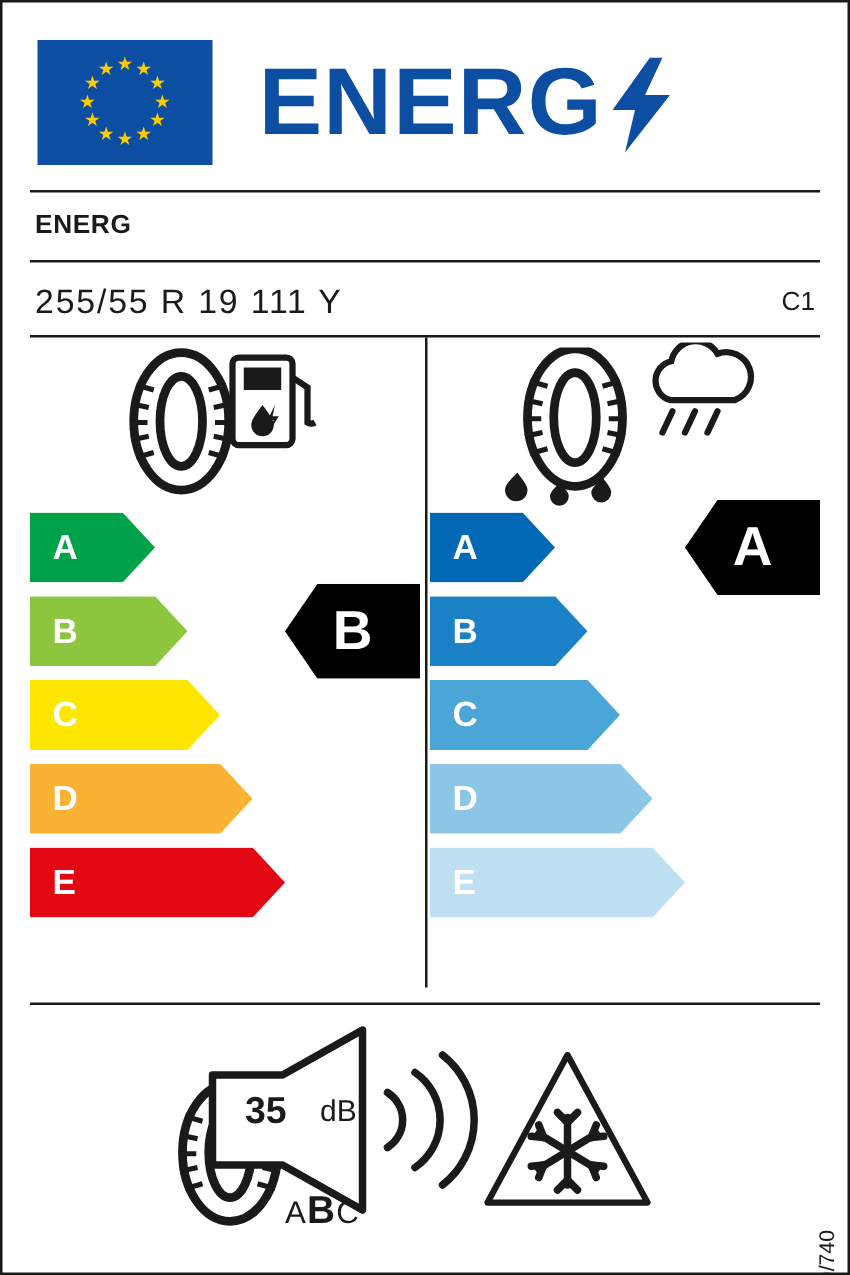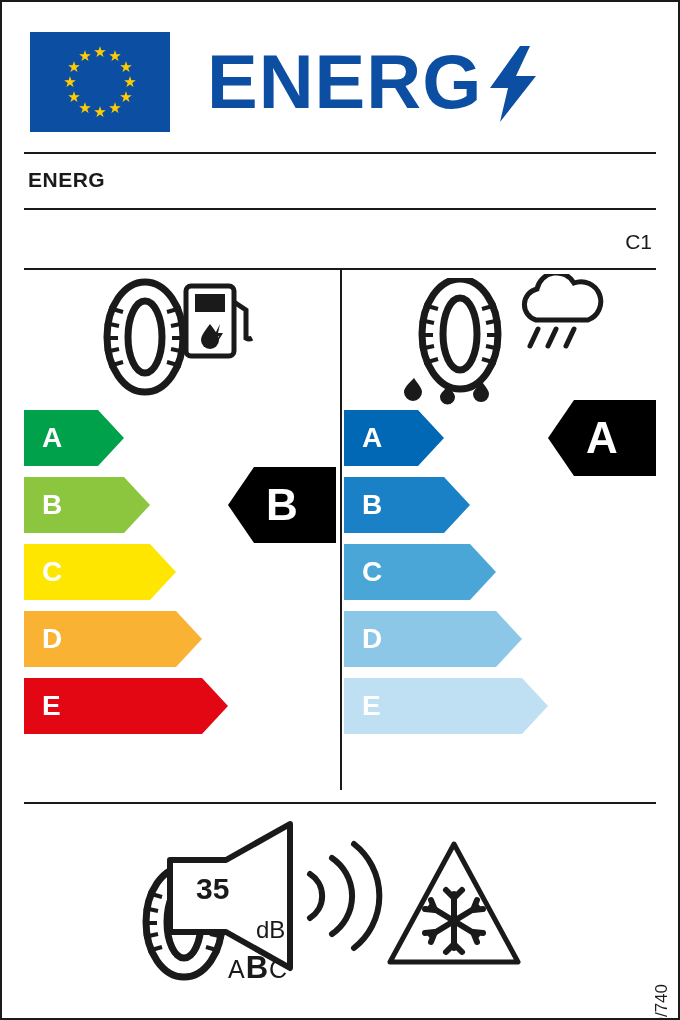--- a/index.html
+++ b/index.html
@@ -167,21 +167,20 @@
     left: 172px; top: 70px;
     font-size: 30px;
     font-weight: bold;
     color: #1a1a1a;
   }
   .db-unit {
     position: absolute;
     left: 232px; top: 74px;
     font-size: 24px;
     color: #1a1a1a;
-    margin-top: 40px;
   }
   .noise-classes {
     position: absolute;
     left: 204px; top: 148px;
     font-size: 25px;
     color: #1a1a1a;
     letter-spacing: 1px;
   }
   .noise-classes b { font-size: 31px; }
 
@@ -227,20 +226,21 @@
       <div class="qr-grid" id="qrgrid"><i></i><i></i><i></i><i></i><i></i><i></i><i></i><i></i><i style="background: rgb(255, 255, 255);"></i><i style="background: rgb(255, 255, 255);"></i><i></i><i></i><i style="background: rgb(255, 255, 255);"></i><i style="background: rgb(255, 255, 255);"></i><i></i><i></i><i></i><i></i><i></i><i></i><i></i><i></i><i></i><i></i><i></i><i></i><i></i><i></i><i></i><i></i><i style="background: rgb(255, 255, 255);"></i><i></i><i></i><i></i><i style="background: rgb(255, 255, 255);"></i><i></i><i></i><i></i><i></i><i></i><i></i><i></i><i></i><i></i><i style="background: rgb(255, 255, 255);"></i><i style="background: rgb(255, 255, 255);"></i><i style="background: rgb(255, 255, 255);"></i><i></i><i></i><i></i><i style="background: rgb(255, 255, 255);"></i><i></i><i></i><i></i><i></i><i></i><i></i><i></i><i style="background: rgb(255, 255, 255);"></i><i style="background: rgb(255, 255, 255);"></i><i style="background: rgb(255, 255, 255);"></i><i></i><i></i><i></i><i></i><i style="background: rgb(255, 255, 255);"></i><i></i><i style="background: rgb(255, 255, 255);"></i><i></i><i></i><i style="background: rgb(255, 255, 255);"></i><i></i><i></i><i style="background: rgb(255, 255, 255);"></i><i></i><i></i><i style="background: rgb(255, 255, 255);"></i><i></i><i></i><i style="background: rgb(255, 255, 255);"></i><i></i><i style="background: rgb(255, 255, 255);"></i><i></i><i></i><i></i><i></i><i style="background: rgb(255, 255, 255);"></i><i style="background: rgb(255, 255, 255);"></i><i style="background: rgb(255, 255, 255);"></i><i></i><i></i><i style="background: rgb(255, 255, 255);"></i><i style="background: rgb(255, 255, 255);"></i><i></i><i style="background: rgb(255, 255, 255);"></i><i style="background: rgb(255, 255, 255);"></i><i style="background: rgb(255, 255, 255);"></i><i style="background: rgb(255, 255, 255);"></i><i></i><i></i><i style="background: rgb(255, 255, 255);"></i><i style="background: rgb(255, 255, 255);"></i><i style="background: rgb(255, 255, 255);"></i><i></i><i></i><i></i><i></i><i></i><i></i><i></i><i></i><i></i><i></i><i></i><i style="background: rgb(255, 255, 255);"></i><i style="background: rgb(255, 255, 255);"></i><i></i><i style="background: rgb(255, 255, 255);"></i><i></i><i></i><i></i><i></i><i></i><i></i><i></i><i></i><i></i><i></i><i></i><i></i><i></i><i></i><i></i><i style="background: rgb(255, 255, 255);"></i><i style="background: rgb(255, 255, 255);"></i><i></i><i></i><i></i><i></i><i></i><i></i><i></i><i></i><i></i><i></i><i></i><i></i><i style="background: rgb(255, 255, 255);"></i><i></i><i style="background: rgb(255, 255, 255);"></i><i style="background: rgb(255, 255, 255);"></i><i style="background: rgb(255, 255, 255);"></i><i></i><i style="background: rgb(255, 255, 255);"></i><i style="background: rgb(255, 255, 255);"></i><i style="background: rgb(255, 255, 255);"></i><i></i><i style="background: rgb(255, 255, 255);"></i><i></i><i style="background: rgb(255, 255, 255);"></i><i></i><i></i><i></i><i style="background: rgb(255, 255, 255);"></i><i></i><i></i><i></i><i style="background: rgb(255, 255, 255);"></i><i></i><i></i><i></i><i></i><i style="background: rgb(255, 255, 255);"></i><i style="background: rgb(255, 255, 255);"></i><i></i><i></i><i style="background: rgb(255, 255, 255);"></i><i></i><i style="background: rgb(255, 255, 255);"></i><i></i><i></i><i></i><i style="background: rgb(255, 255, 255);"></i><i style="background: rgb(255, 255, 255);"></i><i></i><i></i><i style="background: rgb(255, 255, 255);"></i><i></i><i></i><i style="background: rgb(255, 255, 255);"></i><i></i><i></i><i></i><i style="background: rgb(255, 255, 255);"></i><i></i><i style="background: rgb(255, 255, 255);"></i><i style="background: rgb(255, 255, 255);"></i><i style="background: rgb(255, 255, 255);"></i><i style="background: rgb(255, 255, 255);"></i><i style="background: rgb(255, 255, 255);"></i><i style="background: rgb(255, 255, 255);"></i><i style="background: rgb(255, 255, 255);"></i><i></i><i></i><i style="background: rgb(255, 255, 255);"></i><i style="background: rgb(255, 255, 255);"></i><i style="background: rgb(255, 255, 255);"></i><i></i><i></i><i></i><i></i><i style="background: rgb(255, 255, 255);"></i><i style="background: rgb(255, 255, 255);"></i><i></i><i></i><i></i><i style="background: rgb(255, 255, 255);"></i><i></i><i style="background: rgb(255, 255, 255);"></i><i></i><i></i><i></i><i style="background: rgb(255, 255, 255);"></i><i style="background: rgb(255, 255, 255);"></i><i style="background: rgb(255, 255, 255);"></i><i></i><i></i><i></i><i></i><i style="background: rgb(255, 255, 255);"></i><i></i><i></i><i></i><i></i><i style="background: rgb(255, 255, 255);"></i><i style="background: rgb(255, 255, 255);"></i><i style="background: rgb(255, 255, 255);"></i><i></i><i style="background: rgb(255, 255, 255);"></i><i style="background: rgb(255, 255, 255);"></i><i style="background: rgb(255, 255, 255);"></i><i></i><i style="background: rgb(255, 255, 255);"></i><i></i><i></i><i></i><i></i><i style="background: rgb(255, 255, 255);"></i><i style="background: rgb(255, 255, 255);"></i><i></i><i></i><i></i><i style="background: rgb(255, 255, 255);"></i><i style="background: rgb(255, 255, 255);"></i><i></i><i style="background: rgb(255, 255, 255);"></i><i style="background: rgb(255, 255, 255);"></i><i style="background: rgb(255, 255, 255);"></i><i></i><i style="background: rgb(255, 255, 255);"></i><i style="background: rgb(255, 255, 255);"></i><i></i><i></i><i></i><i style="background: rgb(255, 255, 255);"></i><i></i><i></i><i></i><i style="background: rgb(255, 255, 255);"></i><i style="background: rgb(255, 255, 255);"></i><i></i><i style="background: rgb(255, 255, 255);"></i><i style="background: rgb(255, 255, 255);"></i><i></i><i></i><i style="background: rgb(255, 255, 255);"></i><i style="background: rgb(255, 255, 255);"></i><i></i><i></i><i></i><i></i><i style="background: rgb(255, 255, 255);"></i><i></i><i></i><i></i><i></i><i style="background: rgb(255, 255, 255);"></i><i></i><i style="background: rgb(255, 255, 255);"></i><i></i><i></i><i style="background: rgb(255, 255, 255);"></i><i></i><i></i><i></i><i></i><i></i><i></i><i></i><i></i><i></i><i></i><i style="background: rgb(255, 255, 255);"></i><i></i><i style="background: rgb(255, 255, 255);"></i><i style="background: rgb(255, 255, 255);"></i><i></i><i style="background: rgb(255, 255, 255);"></i><i></i><i style="background: rgb(255, 255, 255);"></i><i></i><i style="background: rgb(255, 255, 255);"></i><i></i><i></i><i></i><i></i><i></i><i></i><i></i><i></i><i></i><i></i><i></i><i style="background: rgb(255, 255, 255);"></i><i></i><i style="background: rgb(255, 255, 255);"></i><i style="background: rgb(255, 255, 255);"></i><i></i><i style="background: rgb(255, 255, 255);"></i><i></i><i></i><i></i><i></i><i></i><i></i><i style="background: rgb(255, 255, 255);"></i><i></i><i></i><i style="background: rgb(255, 255, 255);"></i><i style="background: rgb(255, 255, 255);"></i><i style="background: rgb(255, 255, 255);"></i><i></i><i></i><i style="background: rgb(255, 255, 255);"></i><i style="background: rgb(255, 255, 255);"></i><i style="background: rgb(255, 255, 255);"></i><i style="background: rgb(255, 255, 255);"></i><i style="background: rgb(255, 255, 255);"></i><i style="background: rgb(255, 255, 255);"></i><i></i><i></i><i style="background: rgb(255, 255, 255);"></i><i style="background: rgb(255, 255, 255);"></i><i></i><i></i><i></i><i></i><i></i><i></i><i style="background: rgb(255, 255, 255);"></i><i></i><i style="background: rgb(255, 255, 255);"></i><i></i><i></i><i></i><i></i><i></i><i></i><i></i><i style="background: rgb(255, 255, 255);"></i><i style="background: rgb(255, 255, 255);"></i><i style="background: rgb(255, 255, 255);"></i><i style="background: rgb(255, 255, 255);"></i><i></i><i style="background: rgb(255, 255, 255);"></i><i style="background: rgb(255, 255, 255);"></i><i></i><i style="background: rgb(255, 255, 255);"></i><i></i><i></i><i style="background: rgb(255, 255, 255);"></i><i style="background: rgb(255, 255, 255);"></i><i style="background: rgb(255, 255, 255);"></i><i></i><i></i><i></i><i style="background: rgb(255, 255, 255);"></i><i></i><i></i><i></i><i></i><i style="background: rgb(255, 255, 255);"></i><i style="background: rgb(255, 255, 255);"></i><i></i><i></i><i></i><i style="background: rgb(255, 255, 255);"></i><i style="background: rgb(255, 255, 255);"></i><i style="background: rgb(255, 255, 255);"></i><i></i><i></i><i></i><i></i><i></i><i></i><i></i><i style="background: rgb(255, 255, 255);"></i><i style="background: rgb(255, 255, 255);"></i><i></i><i style="background: rgb(255, 255, 255);"></i><i></i><i style="background: rgb(255, 255, 255);"></i><i style="background: rgb(255, 255, 255);"></i><i style="background: rgb(255, 255, 255);"></i><i></i><i></i><i></i><i style="background: rgb(255, 255, 255);"></i><i></i><i></i><i></i><i></i><i></i><i></i><i></i><i></i><i></i><i></i><i></i><i></i><i></i><i style="background: rgb(255, 255, 255);"></i><i style="background: rgb(255, 255, 255);"></i><i style="background: rgb(255, 255, 255);"></i><i></i><i></i><i></i><i style="background: rgb(255, 255, 255);"></i><i></i><i style="background: rgb(255, 255, 255);"></i><i style="background: rgb(255, 255, 255);"></i></div>
     </div>
   </div>
 
   <div class="hline" style="top:150px;"></div>
 
   <div class="brand">ENERG</div>
 
   <div class="hline" style="top:206px;"></div>
 
+  <div class="tyre-size">255/55 R 19 111 Y</div>
   <div class="tyre-class">C1</div>
 
   <div class="hline" style="top:266px;"></div>
 
   <div class="vline" style="left:338px; top:268px; height:520px;"></div>
 
   <div class="col-left">
     <div class="pictos">
 
       <svg width="110" height="118" viewBox="0 0 110 118" style="position:absolute;left:66px;top:8px;">

